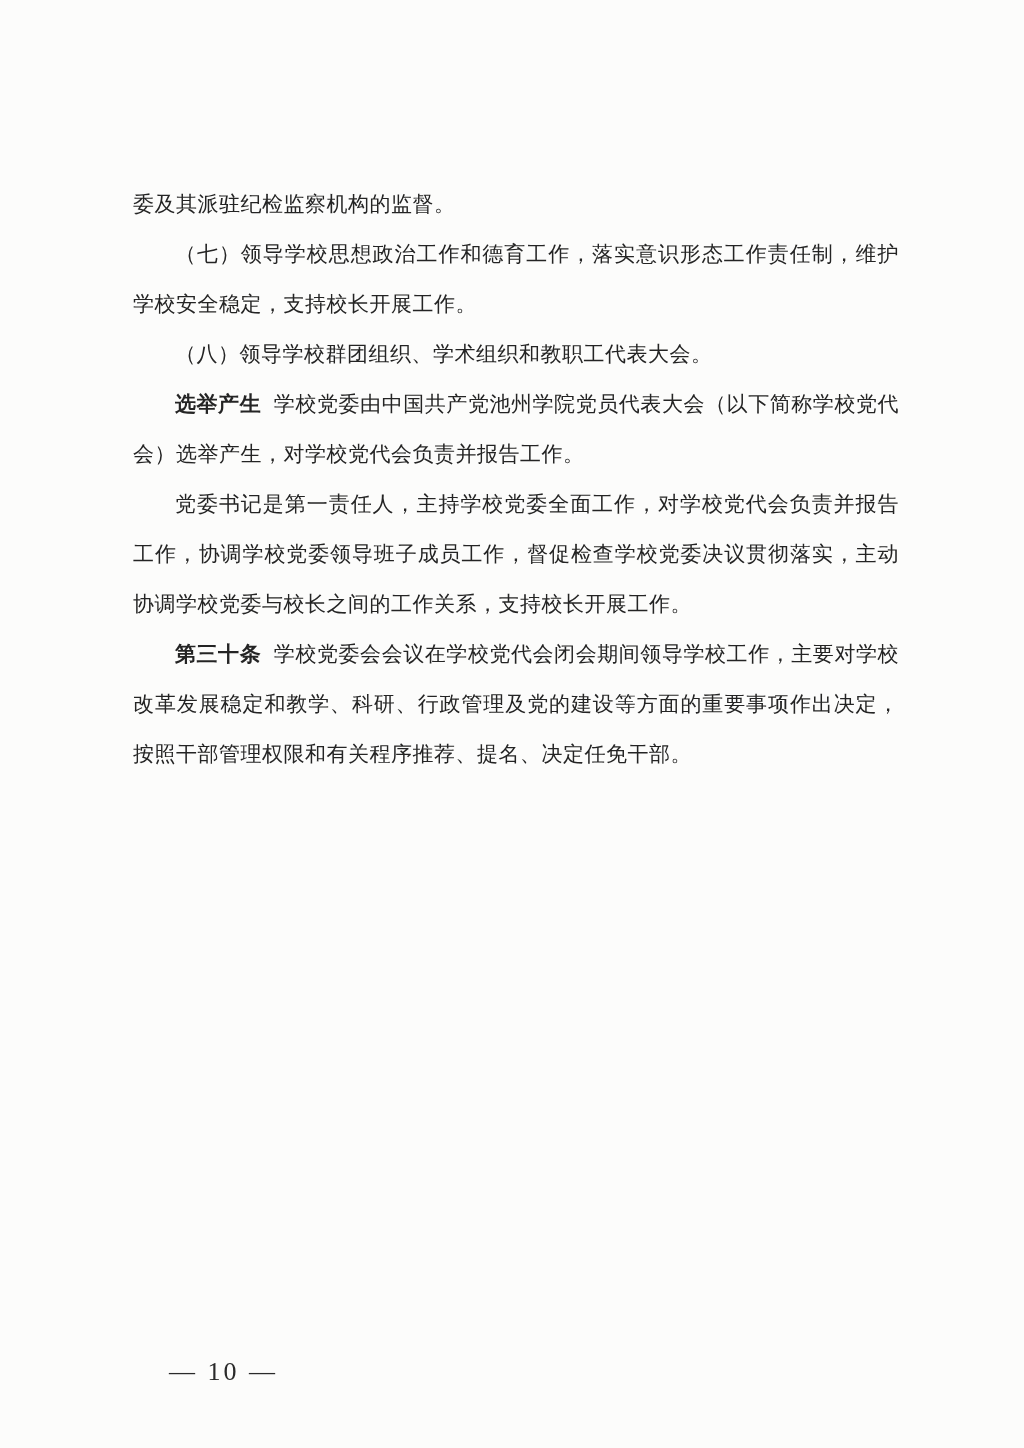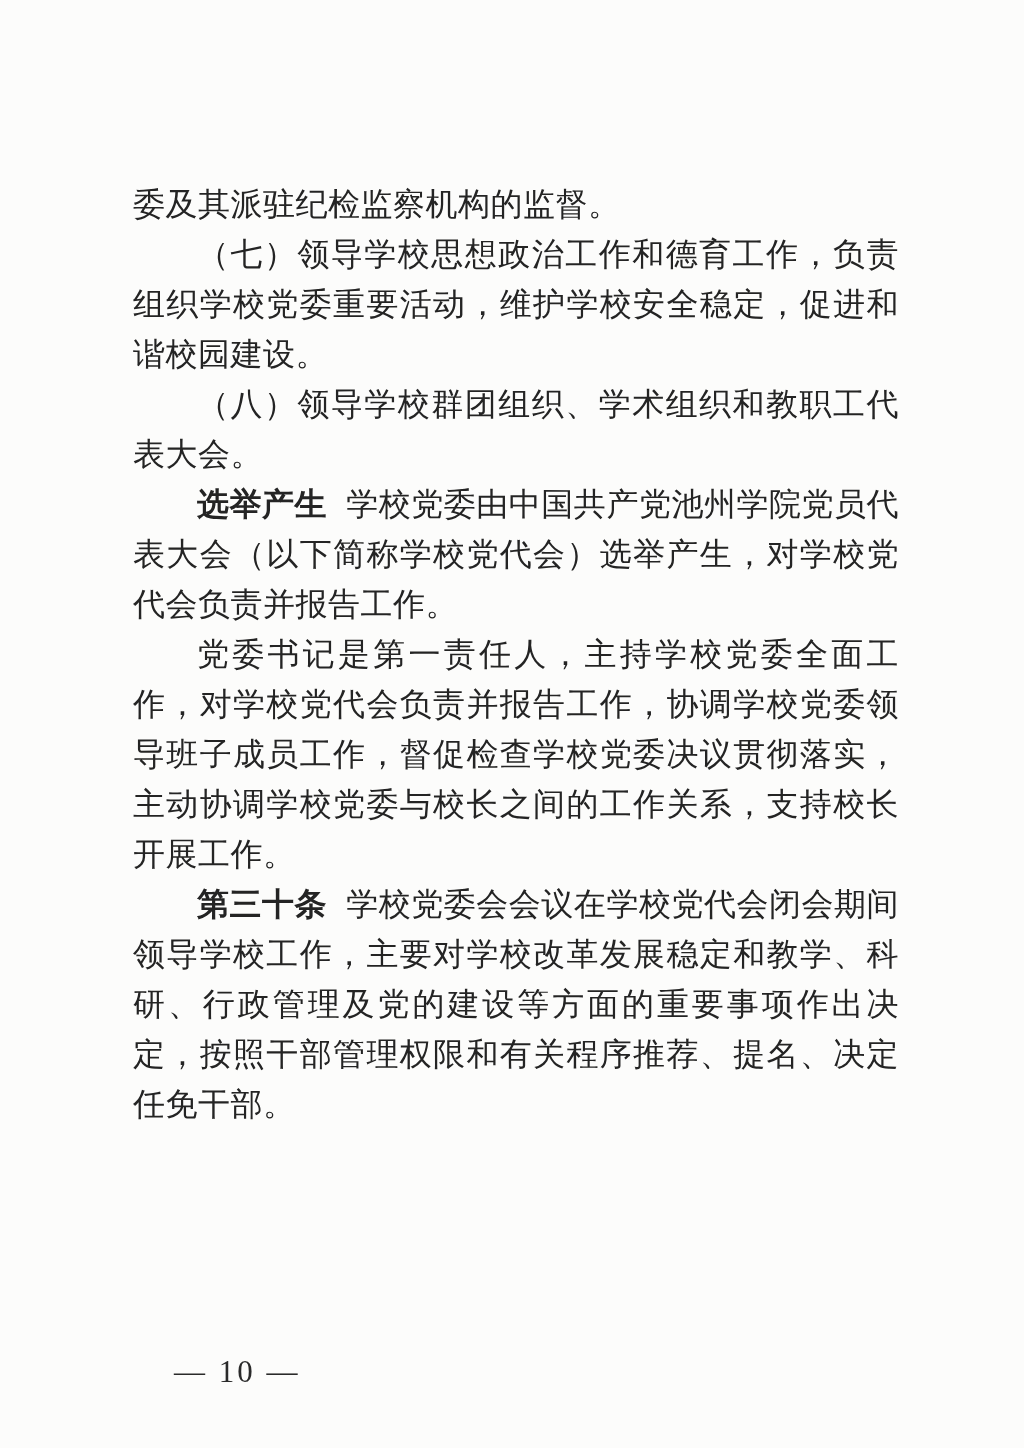--- a/index.html
+++ b/index.html
@@ -21,55 +21,55 @@
     background: #fcfcfb;
   }
   .doc-body {
     position: absolute;
     left: 133px;
     top: 179px;
     width: 766px;
   }
   .para {
     margin: 0;
-    font-size: 32px;
+    font-size: 21px;
     line-height: 50px;
     letter-spacing: 0.5px;
     text-align: justify;
     text-indent: 2em;
     word-break: break-all;
   }
   .para.no-indent {
     text-indent: 0;
   }
   .lead:not(:empty) {
     font-weight: 700;
     margin-right: 0.6em;
   }
   .page-footer {
     position: absolute;
     left: 131px;
     top: 1297px;
-    font-size: 31px;
+    font-size: 26px;
     line-height: 50px;
     letter-spacing: 3px;
     color: #2a2a2a;
     white-space: pre;
   }
 </style>
 </head>
 <body>
 
 <div class="page">
 
   <main class="doc-body">
 
     <p class="para no-indent"><span class="lead"></span><span class="para-text">委及其派驻纪检监察机构的监督。</span></p>
 
-    <p class="para"><span class="lead"></span><span class="para-text">（七）领导学校思想政治工作和德育工作，负责组织学校党委重要活动，维护学校安全稳定，促进和谐校园建设。</span></p>
+    <p class="para"><span class="lead"></span><span class="para-text">（七）领导学校思想政治工作和德育工作，落实意识形态工作责任制，维护学校安全稳定，支持校长开展工作。</span></p>
 
     <p class="para"><span class="lead"></span><span class="para-text">（八）领导学校群团组织、学术组织和教职工代表大会。</span></p>
 
 
     <p class="para"><span class="lead">选举产生</span><span class="para-text">学校党委由中国共产党池州学院党员代表大会（以下简称学校党代会）选举产生，对学校党代会负责并报告工作。</span></p>
 
     <p class="para"><span class="lead"></span><span class="para-text">党委书记是第一责任人，主持学校党委全面工作，对学校党代会负责并报告工作，协调学校党委领导班子成员工作，督促检查学校党委决议贯彻落实，主动协调学校党委与校长之间的工作关系，支持校长开展工作。</span></p>
 
     <p class="para"><span class="lead">第三十条</span><span class="para-text">学校党委会会议在学校党代会闭会期间领导学校工作，主要对学校改革发展稳定和教学、科研、行政管理及党的建设等方面的重要事项作出决定，按照干部管理权限和有关程序推荐、提名、决定任免干部。</span></p>
 

